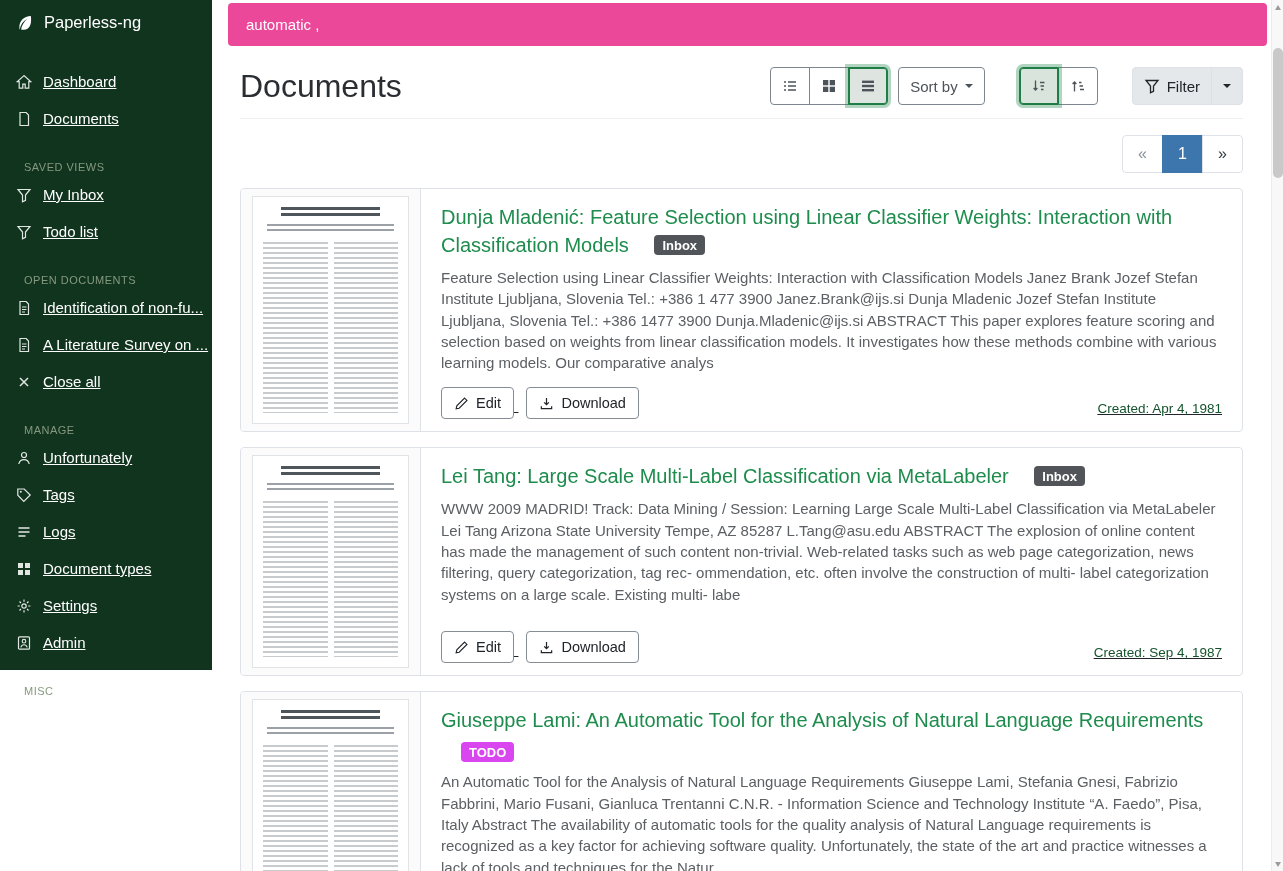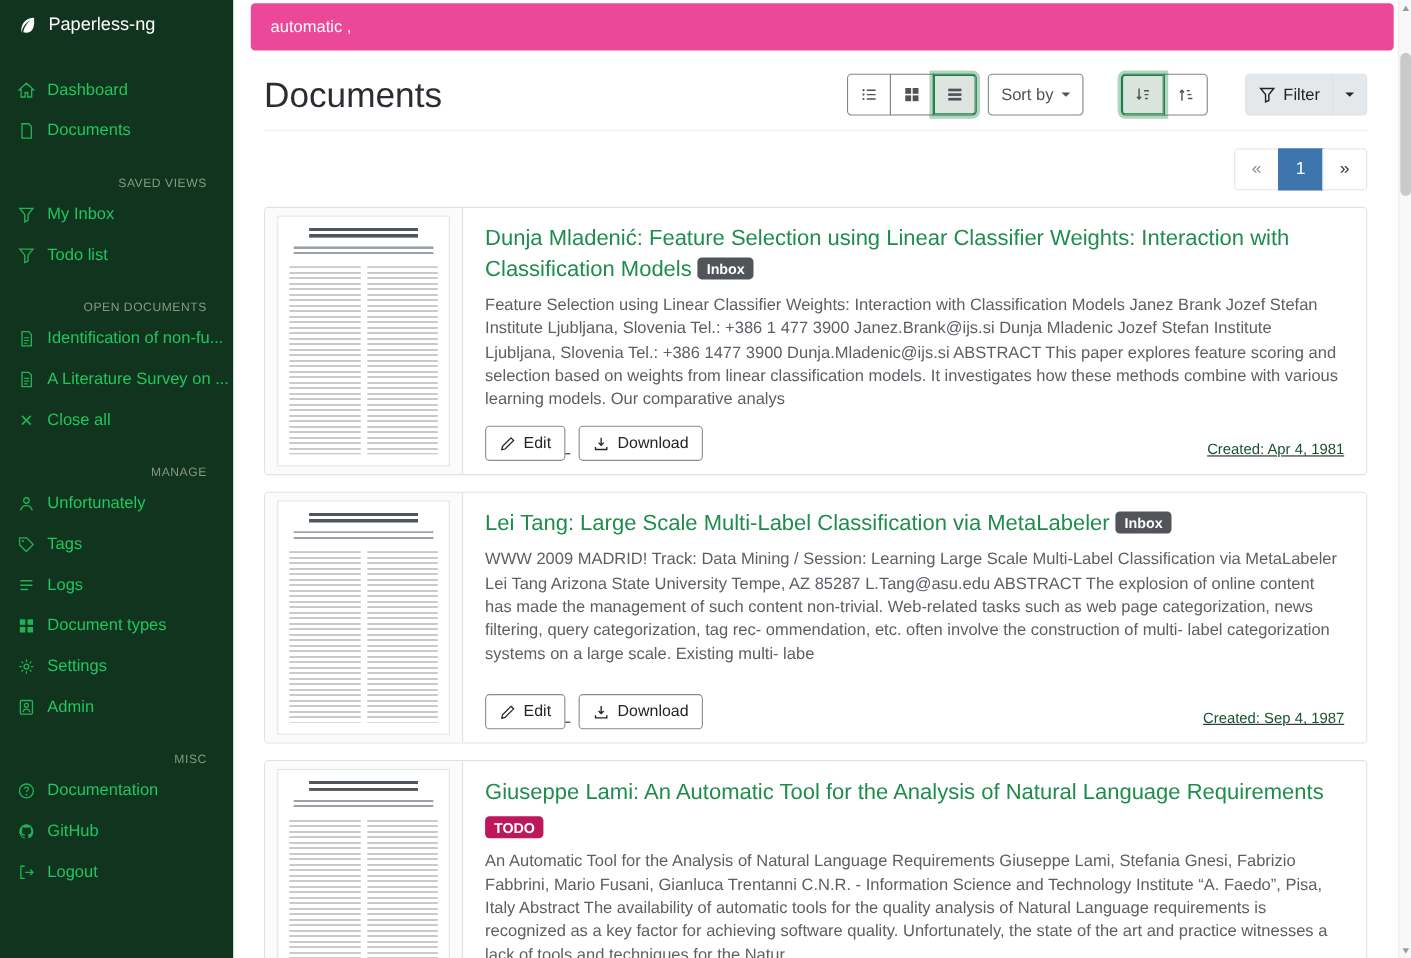--- a/index.html
+++ b/index.html
@@ -1,25 +1,25 @@
 <!DOCTYPE html>
 <html><head>
 <meta charset="utf-8">
 <style>
   * { box-sizing: border-box; margin: 0; padding: 0; }
   html,body { width:1283px; height:871px; overflow:hidden; }
   body { font-family:"Liberation Sans", sans-serif; background:#fff; position:relative; color:#212529; }
   svg { display:block; }
 
   
-  .sidebar { position:absolute; left:0; top:0; width:212px; height:871px; background:#11341e; z-index:5;text-align:right; }
+  .sidebar { position:absolute; left:0; top:0; width:212px; height:670px; background:#11341e; z-index:5; }
   .brand { display:flex; align-items:center; gap:10px; padding:13px 16px; color:#fff; font-size:16.5px; cursor:pointer; }
   .brand .icon { width:18px; height:18px; }
   .snav { padding-top:18px; }
-  .nav-item { display:flex; align-items:center; gap:11px; padding:8px 16px; font-size:15px; color:#22c55e; cursor:pointer; line-height:21px; white-space:nowrap; overflow:hidden; }
+  .nav-item { display:flex; align-items:center; gap:11px; padding:8px 16px; font-size:15px; color:#ffffff; cursor:pointer; line-height:21px; white-space:nowrap; overflow:hidden;text-decoration:underline; }
   .nav-item .icon { width:16px; height:16px; flex:0 0 16px; opacity:.88; }
   .section-header { margin-top:16px; padding:8px 24px 3px; font-size:11px; letter-spacing:.5px; color:#85997f; }
 
   
   .navbar { position:absolute; left:212px; top:0; width:1059px; height:49px; background:#fff; }
   .search-wrap { position:absolute; left:16px; right:4px; top:3px; bottom:3px; background:#ec4899; border-radius:4px; display:flex; align-items:center; }
   .search-input { background:transparent; border:none; outline:none; color:#fff; font-size:15px; padding:0 0 0 18px; width:100%; font-family:"Liberation Sans", sans-serif; }
 
   
   .main { position:absolute; left:212px; top:49px; width:1059px; height:822px; background:#fff; padding:18px 28px 0; overflow:hidden; }
@@ -52,23 +52,23 @@
   .thumb { width:180px; flex:0 0 180px; border-right:1px solid #dee2e6; position:relative; background:#fbfbfb; cursor:pointer; }
   .tpage { position:absolute; inset:7px 11px; background:#fff; border:1px solid #e1e4e6; }
   .t-head { position:absolute; top:10px; left:28px; right:28px; height:9px; background:repeating-linear-gradient(to bottom,#4e555b 0,#4e555b 3px,transparent 3px,transparent 6px); }
   .t-meta { position:absolute; top:27px; left:14px; right:14px; height:8px; background:repeating-linear-gradient(to bottom,#9ba1a6 0,#9ba1a6 2px,transparent 2px,transparent 5px); }
   .t-cols { position:absolute; top:45px; left:10px; right:10px; bottom:10px; display:flex; gap:6px; }
   .t-cols > div { flex:1; background:repeating-linear-gradient(to bottom,#c7cbce 0,#c7cbce 2px,transparent 2px,transparent 5px); }
 
   .card-body { flex:1; display:flex; flex-direction:column; padding:14px 20px 12px; min-width:0; }
   .doc-title { font-size:20px; font-weight:400; line-height:1.4; margin-bottom:6px; }
   .doc-title a { color:#1e8c4d; text-decoration:none; cursor:pointer; }
-  .badge { display:inline-block; font-size:13px; font-weight:700; color:#fff; padding:4px 8px 3px; border-radius:4px; vertical-align:2px; cursor:pointer; line-height:1; }
+  .badge { display:inline-block; font-size:13px; font-weight:700; color:#fff; padding:4px 8px 3px; border-radius:4px; vertical-align:2px; cursor:pointer; line-height:1;margin-left:20px; }
   .badge-inbox { background:#515559; }
-  .badge-todo { background:#be185d; }
+  .badge-todo { background:#d946ef; }
   .badge-row { margin:2px 0 6px; }
   .doc-desc { font-size:15px; line-height:1.42; color:#5c6064; margin:2px 0 14px; }
   .card-footer-row { margin-top:auto; display:flex; justify-content:space-between; align-items:flex-end;text-decoration:underline; }
   .action-btn { height:32px; padding:0 12px; border:1px solid #848c94; border-radius:4px; background:#fff; color:#212529; font-size:14.5px; display:inline-flex; align-items:center; gap:7px; cursor:pointer; font-family:"Liberation Sans", sans-serif; }
   .action-btn + .action-btn { margin-left:8px; }
   .created { font-size:13.5px; color:#14532d; padding-bottom:3px; }
 
   
   .scrollbar { position:absolute; right:0; top:0; width:12px; height:871px; background:#f8f8f8; border-left:1px solid #ececec; z-index:9; }
   .sb-arrow { position:absolute; left:0; width:12px; height:14px; display:flex; align-items:center; justify-content:center; cursor:pointer; }

